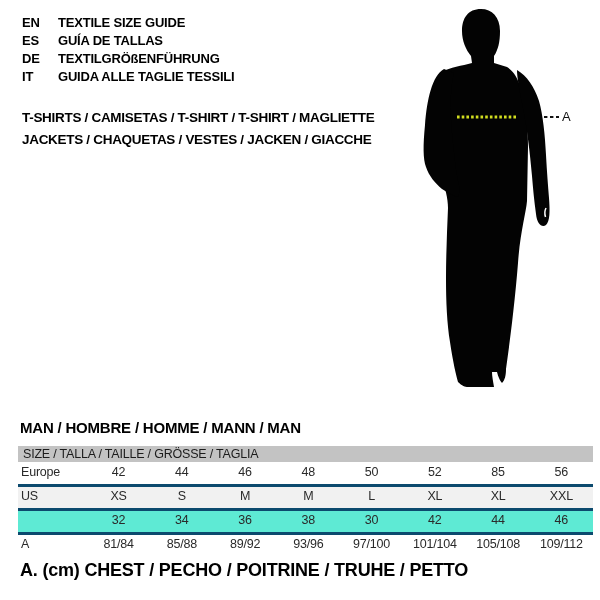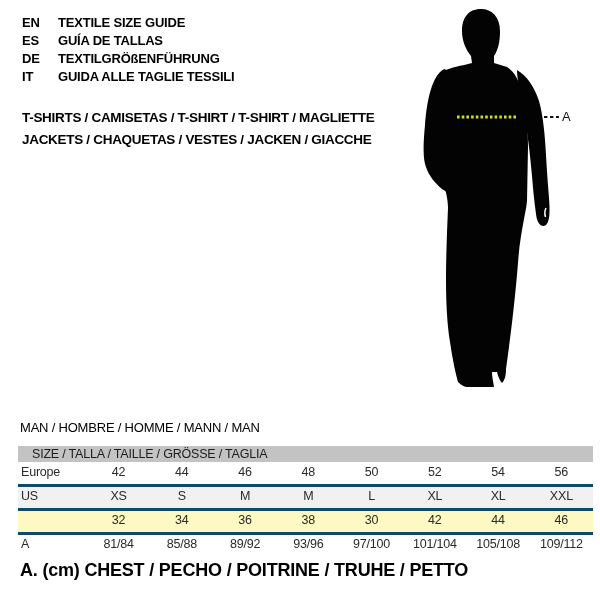--- a/index.html
+++ b/index.html
@@ -19,32 +19,32 @@
                font-size:13.5px; font-weight:bold; line-height:22px; letter-spacing:-0.3px; }
 
   
   .figure { position:absolute; left:415px; top:5px; width:180px; height:390px; }
   .figure svg { position:absolute; left:0; top:0; }
   .measure-label { position:absolute; left:147px; top:104px;
                    font-size:13px; font-weight:normal; color:#111; }
 
   
   .man-title { position:absolute; left:20px; top:421px;
-               font-size:13px; font-weight:normal; line-height:14px; letter-spacing:-0.2px; }
+               font-size:15px; font-weight:bold; line-height:14px; letter-spacing:-0.2px; }
 
   
   .size-table { position:absolute; left:18px; top:446px; width:575px;
                 font-size:12.5px; color:#2a2a2a; letter-spacing:-0.2px; }
   .thead { height:16px; line-height:16px; background:#c3c3c3; color:#1c1c1c;
-           padding-left:14px; font-size:12.5px; margin-bottom:1px; }
+           padding-left:5px; font-size:12.5px; margin-bottom:1px; }
   .trow { display:flex; height:21px; line-height:19px; }
   .trow + .trow { border-top:3px solid #0c4a6e; }
   .row-0 { background:#ffffff; }
   .row-1 { background:#f1f1f1; }
-  .row-2 { background:#fef9c3; }
+  .row-2 { background:#5eead4; }
   .row-3 { background:#ffffff; }
   .tlabel { width:66px; padding-left:3px; text-align:left; }
   .tcell  { flex:1; text-align:center; }
 
   
   .footnote { position:absolute; left:20px; top:563px;
               font-size:18px; font-weight:bold; line-height:14px; letter-spacing:-0.2px; }
 </style>
 </head>
 <body>
@@ -117,21 +117,21 @@
     <div class="thead">SIZE / TALLA / TAILLE / GRÖSSE / TAGLIA</div>
 
     <div class="trow row-0">
       <div class="tlabel">Europe</div>
       <div class="tcell">42</div>
       <div class="tcell">44</div>
       <div class="tcell">46</div>
       <div class="tcell">48</div>
       <div class="tcell">50</div>
       <div class="tcell">52</div>
-      <div class="tcell">54</div>
+      <div class="tcell">85</div>
       <div class="tcell">56</div>
     </div>
 
     <div class="trow row-1">
       <div class="tlabel">US</div>
       <div class="tcell">XS</div>
       <div class="tcell">S</div>
       <div class="tcell">M</div>
       <div class="tcell">M</div>
       <div class="tcell">L</div>

